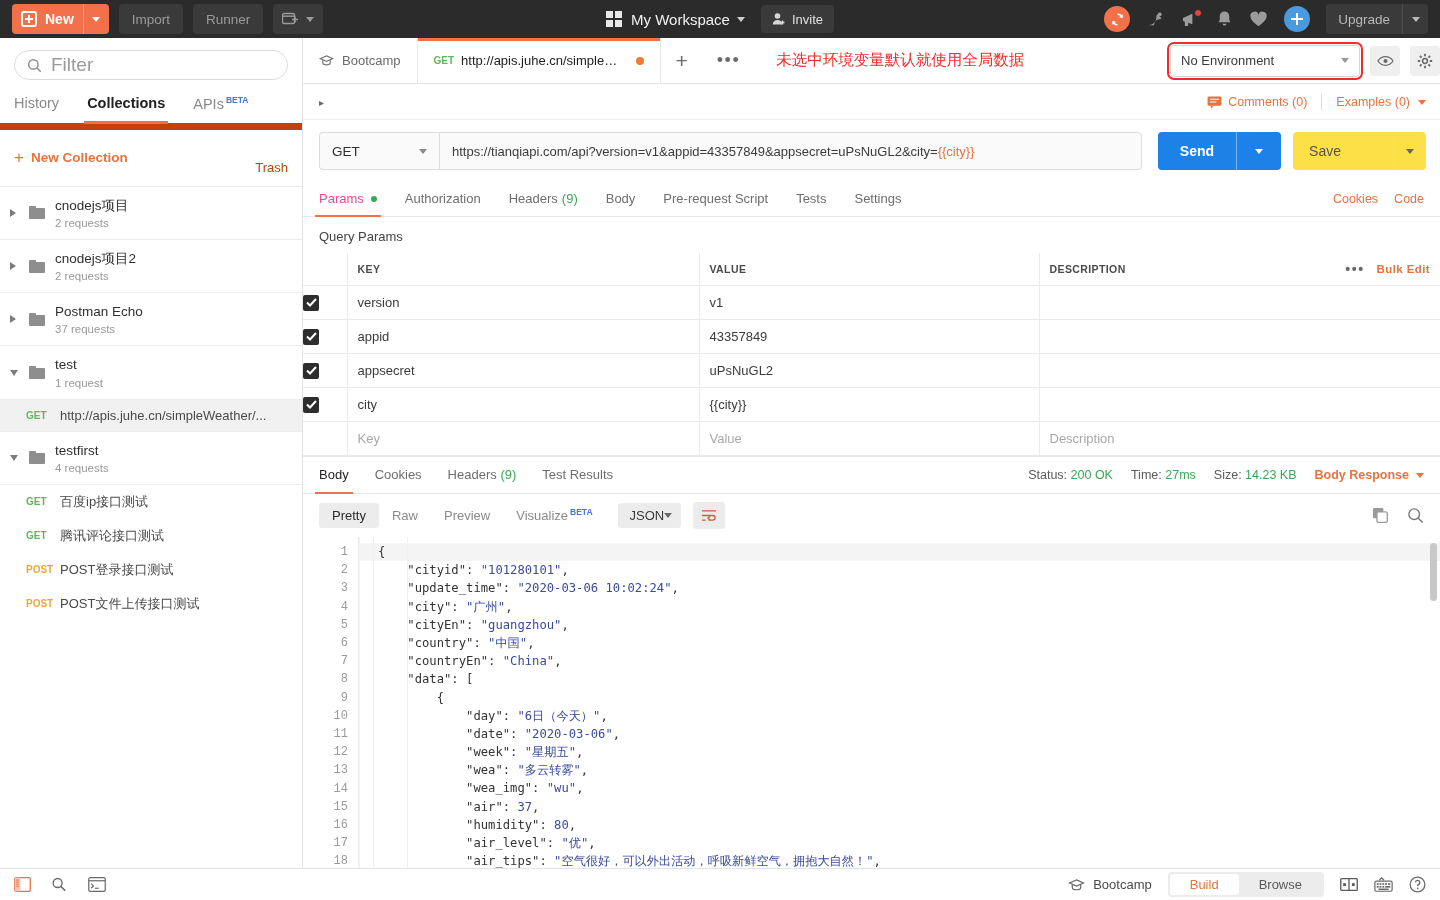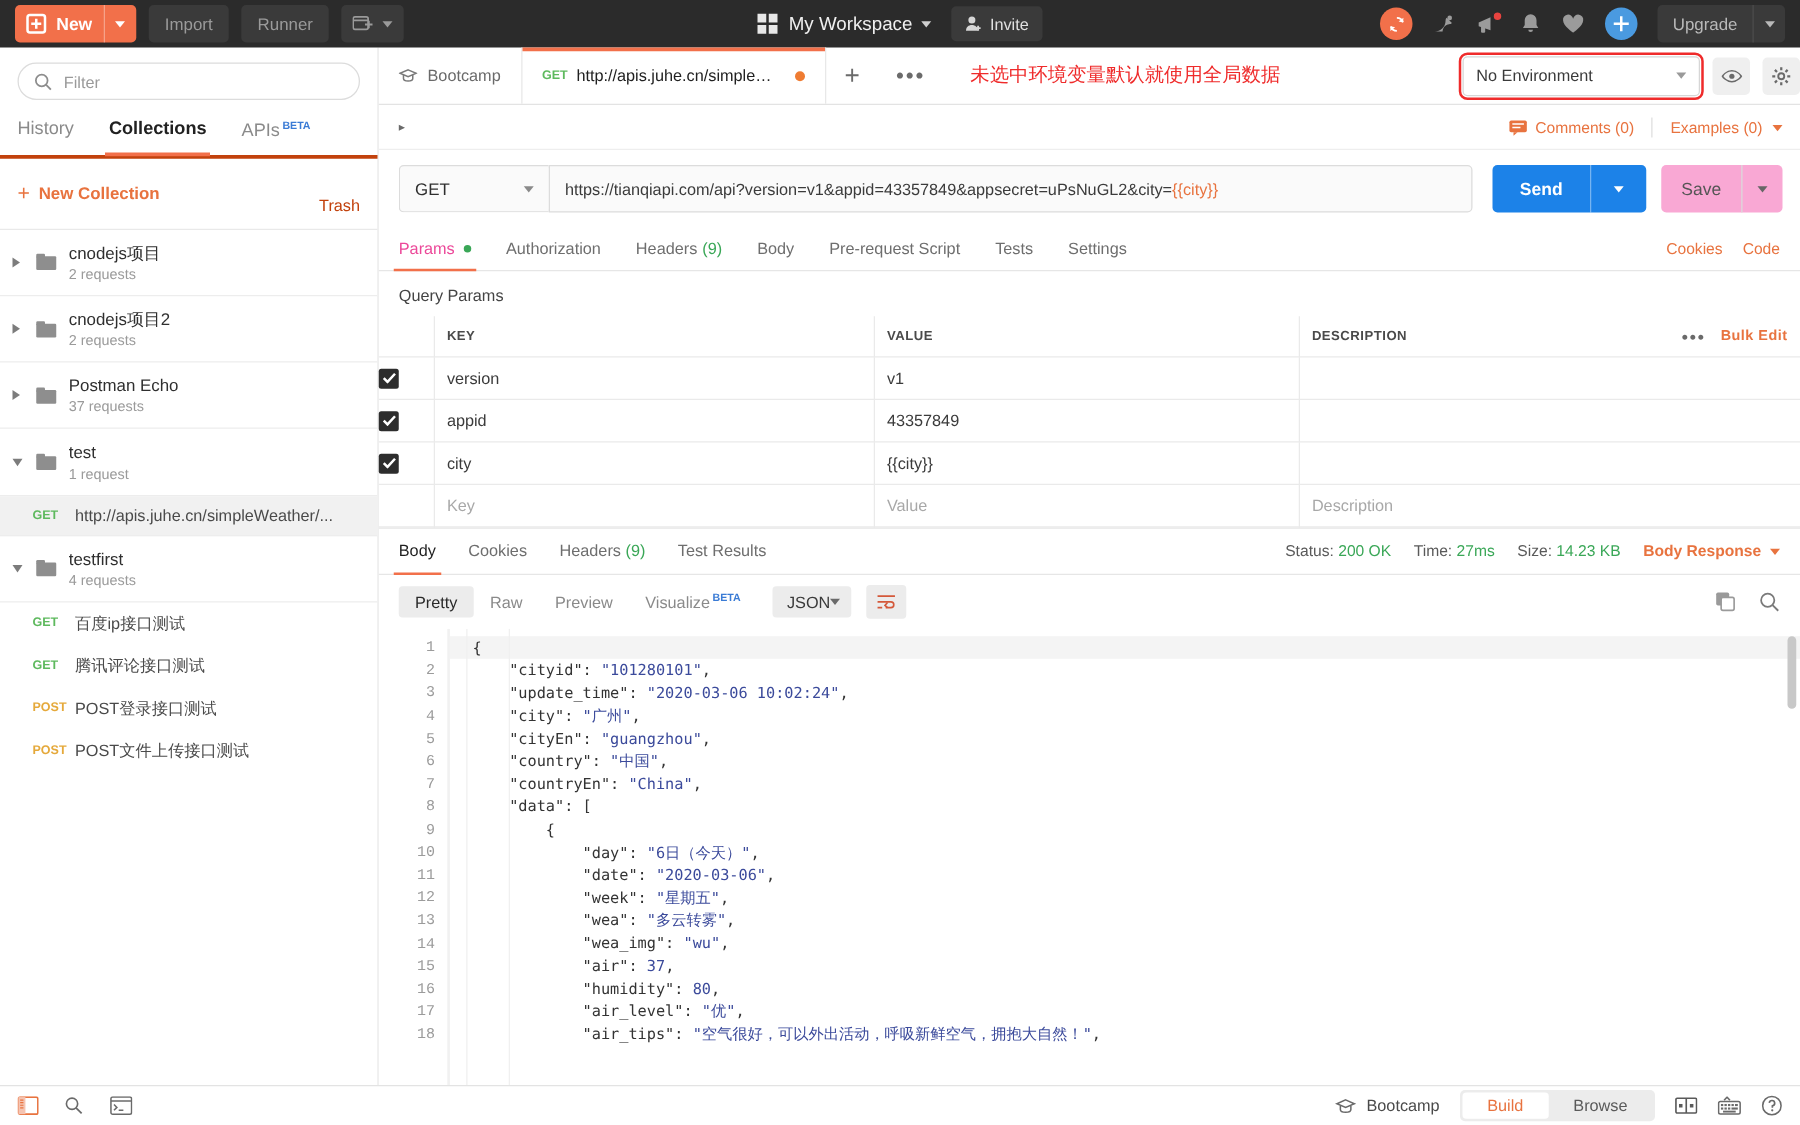--- a/index.html
+++ b/index.html
@@ -90,24 +90,24 @@
 
   
   .body { display: flex; flex: 1; min-height: 0; }
 
   
   .sidebar { width: 303px; border-right: 1px solid #e3e3e3; display: flex;
              flex-direction: column; flex: none; background: #fff; }
   .filter-wrap { padding: 12px 14px 9px 14px; }
   .filter {
     height: 30px; border: 1px solid #dcdcdc; border-radius: 15px; display: flex;
-    align-items: center; padding: 0 12px; color: #9a9a9a; font-size: 13px;
+    align-items: center; padding: 0 12px; color: #9a9a9a; font-size: 19px;
   }
   .filter svg { margin-right: 9px; flex: none; }
-  .side-tabs { display: flex; border-bottom: 3px solid #c2410c; padding: 0 14px; }
+  .side-tabs { display: flex; border-bottom: 7px solid #c2410c; padding: 0 14px; }
   .side-tab {
     padding: 6px 0 11px 0; margin-right: 28px; color: #8a8a8a; font-size: 14.5px;
     cursor: pointer; position: relative;
   }
   .side-tab.active { color: #212121; font-weight: bold; }
   .side-tab.active:after {
     content: ""; position: absolute; left: -3px; right: -3px; bottom: -1px;
     height: 3px; background: #f2704a;
   }
   .beta { font-size: 8.5px; color: #3a7bd5; font-weight: bold; vertical-align: super; margin-left: 2px; }
@@ -214,22 +214,22 @@
     height: 38px; background: #1c82e8; color: #fff; border-radius: 4px;
     display: flex; align-items: center; margin-left: 16px; font-weight: bold;
     font-size: 14px; cursor: pointer;
   }
   .sendbtn span { padding: 0 22px; }
   .sendbtn .caretwrap {
     border-left: 1px solid rgba(255,255,255,.4); width: 28px; height: 38px;
     display: flex; align-items: center; justify-content: center;
   }
   .savebtn {
-    height: 38px; background: #f9a8d4; color: #555; border-radius: 4px;
-    display: flex; align-items: center; margin-left: 12px; font-size: 14px; cursor: pointer;
+    height: 38px; background: #fde047; color: #555; border-radius: 4px;
+    display: flex; align-items: center; margin-left: 12px; font-size: 14px; cursor: pointer; gap: 36px;
   }
   .savebtn span { padding: 0 16px; }
   .savebtn .caretwrap {
     border-left: 1px solid #dadada; width: 26px; height: 38px;
     display: flex; align-items: center; justify-content: center; color: #666;
   }
 
   .reqtabs { display: flex; align-items: center; padding: 0 16px; border-bottom: 1px solid #e6e6e6;
              flex: none; }
   .rq {
@@ -715,20 +715,38 @@
           </tr>
           <tr>
             <td class="chkcell">
               <span class="chk">
                 <svg width="11" height="9" viewBox="0 0 11 9">
                     <path d="M1 4.5 L4 7.5 L10 1" fill="none" stroke="#fff" stroke-width="2"></path>
                   </svg>
               </span>
             </td>
             <td>
+                <div class="cell">appsecret</div>
+              </td>
+            <td>
+                <div class="cell">uPsNuGL2</div>
+              </td>
+            <td>
+                <div class="cell"></div>
+              </td>
+          </tr>
+          <tr>
+            <td class="chkcell">
+              <span class="chk">
+                <svg width="11" height="9" viewBox="0 0 11 9">
+                    <path d="M1 4.5 L4 7.5 L10 1" fill="none" stroke="#fff" stroke-width="2"></path>
+                  </svg>
+              </span>
+            </td>
+            <td>
                 <div class="cell">city</div>
               </td>
             <td>
                 <div class="cell var">{{city}}</div>
               </td>
             <td>
                 <div class="cell"></div>
               </td>
           </tr>
           <tr>

